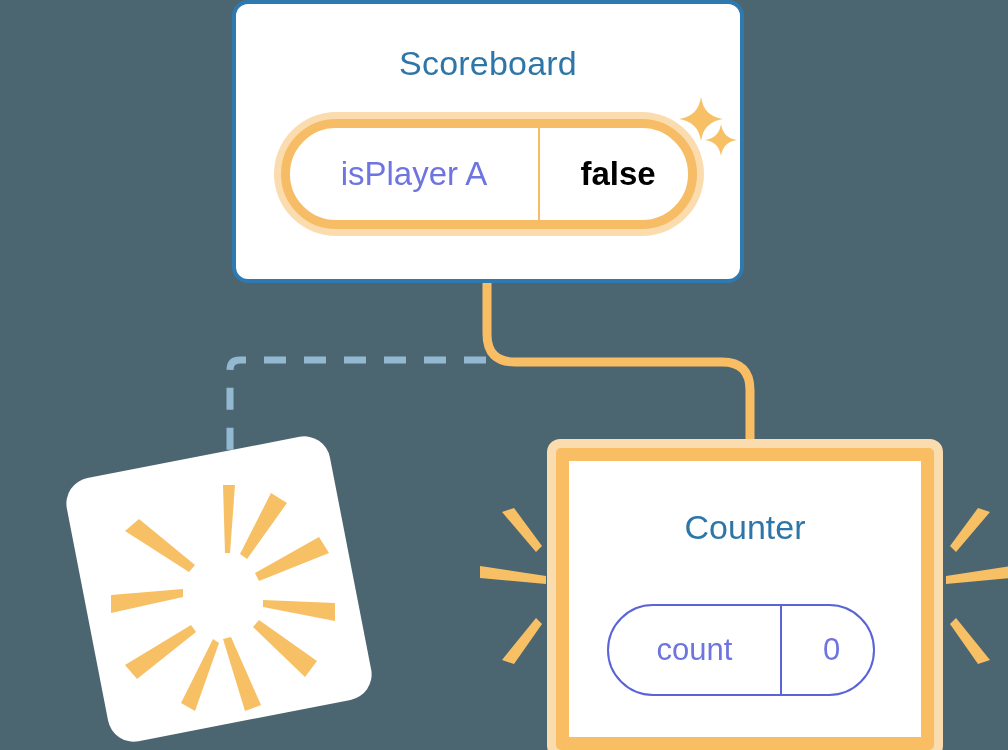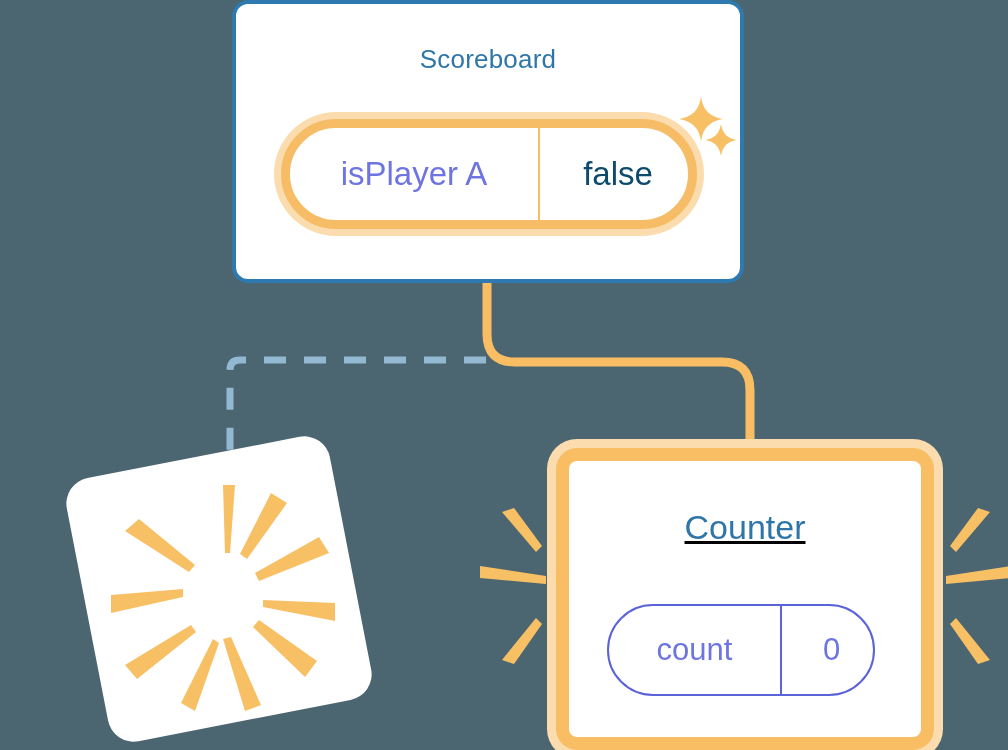--- a/index.html
+++ b/index.html
@@ -41,36 +41,35 @@
     top: 0px;
     width: 512px;
     height: 283px;
     border: 4px solid #2e7ab0;
     border-radius: 16px;
     z-index: 3;
   }
   #scoreboard-card .card-title {
     text-align: center;
     color: #2f76a8;
-    font-size: 26px;
+    font-size: 34px;
     letter-spacing: 0.2px;
     margin-top: 40px;
   }
 
   
   #counter-card {
     left: 556px;
     top: 448px;
     width: 378px;
     height: 302px;
     border: 13px solid #f9be64;
-    border-radius: 21px;
+    border-radius: 5px;
     box-shadow: 0 0 0 9px #fbdcae;
     z-index: 3;
-    text-decoration: underline;
   }
   #counter-card .card-title {
     text-align: center;
     color: #2f76a8;
     font-size: 34px;
     margin-top: 47px;
   }
 
   
   #blank-card {
@@ -111,23 +110,23 @@
     box-shadow: 0 0 0 7px #fbdcae;
   }
   #scoreboard-pill .pill-key {
     width: 250px;
     border-right: 2px solid #f7bd66;
     color: #6e74e0;
     font-size: 33px;
   }
   #scoreboard-pill .pill-val {
     flex: 1;
-    color: #0c4a6e;
+    color: #000000;
     font-size: 33px;
-    font-weight: normal;
+    font-weight: bold;
   }
 
   
   #counter-pill {
     left: 38px;
     top: 143px;
     width: 268px;
     height: 92px;
     border: 2px solid #5b63d8;
     border-radius: 48px;

